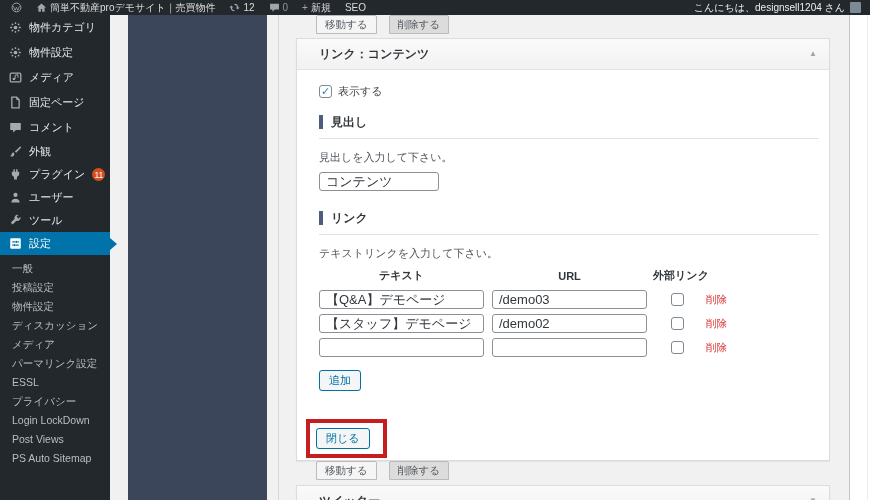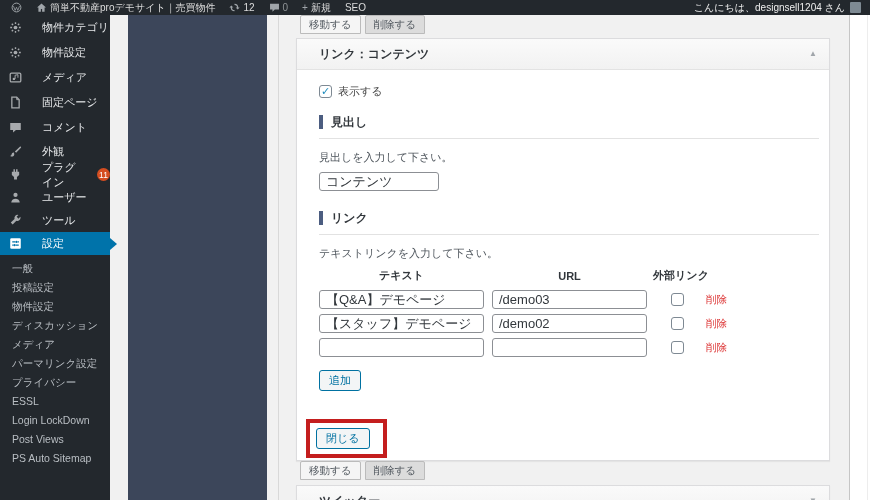--- a/index.html
+++ b/index.html
@@ -22,21 +22,21 @@
   .ab-count-muted { color:#8e9396; }
   .ab-right { display:flex; align-items:center; gap:5px; padding-right:9px; }
   .avatar { width:11px; height:11px; background:#7e8a93; border-radius:1px; }
 
   
   #sidebar {
     position:absolute; left:0; top:15px; width:110px; height:485px;
     background:#23282d; color:#eee; z-index:40;
   }
   .menu-item {
-    display:flex; align-items:center; gap:20px; height:25px; padding-left:9px;
+    display:flex; align-items:center; gap:7px; height:25px; padding-left:9px;
     font-size:11px; color:#e8eaec; cursor:pointer; position:relative;
   }
   .menu-item .ico { color:#a7aaad; width:13px; height:13px; flex:0 0 13px; }
   .menu-group2 .menu-item { height:23px; }
   .menu-item.active { background:#0073aa; color:#fff; }
   .menu-item.active .ico { color:#fff; }
   .active-arrow {
     position:absolute; left:110px; top:50%; margin-top:-6px;
     border-top:6px solid transparent; border-bottom:6px solid transparent;
     border-left:7px solid #0073aa;
@@ -52,21 +52,21 @@
     font-size:10.5px; cursor:pointer;
   }
 
   
   #navy-panel { position:absolute; left:128px; top:15px; width:139px; height:485px; background:#3c465a; }
   #vline-left { position:absolute; left:278px; top:15px; width:1px; height:485px; background:#d8d8d8; }
   #right-strip { position:absolute; left:849px; top:15px; width:21px; height:485px; background:#fff; border-left:1px solid #c6c6c6; }
   #right-strip-inner { position:absolute; left:867px; top:15px; width:1px; height:485px; background:#ededed; }
 
   
-  .tabset { position:absolute; display:flex; gap:4px; }
+  .tabset { position:absolute; display:flex; gap:12px;margin-left:16px; }
   #tabs1 { left:300px; top:15px; }
   #tabs2 { left:300px; top:461px; }
   .tab-btn {
     font-size:10.5px; color:#50575e; padding:2px 8px 3px; cursor:pointer;
     border:1px solid #bbb; border-radius:2px 2px 0 0; line-height:12px;
   }
   .tab-move { background:#f5f5f5; }
   .tab-del  { background:#dcdcdc; }
 
   
@@ -275,22 +275,22 @@
       <span class="active-arrow"></span>
     </div>
   </div>
   <div id="submenu">
     <div class="submenu-item">一般</div>
     <div class="submenu-item">投稿設定</div>
     <div class="submenu-item">物件設定</div>
     <div class="submenu-item">ディスカッション</div>
     <div class="submenu-item">メディア</div>
     <div class="submenu-item">パーマリンク設定</div>
+    <div class="submenu-item">ESSL</div>
     <div class="submenu-item">プライバシー</div>
-    <div class="submenu-item">ESSL</div>
     <div class="submenu-item">Login LockDown</div>
     <div class="submenu-item">Post Views</div>
     <div class="submenu-item">PS Auto Sitemap</div>
   </div>
 </div>
 
 <div id="navy-panel"></div>
 <div id="vline-left"></div>
 <div id="right-strip"></div>
 <div id="right-strip-inner"></div>

